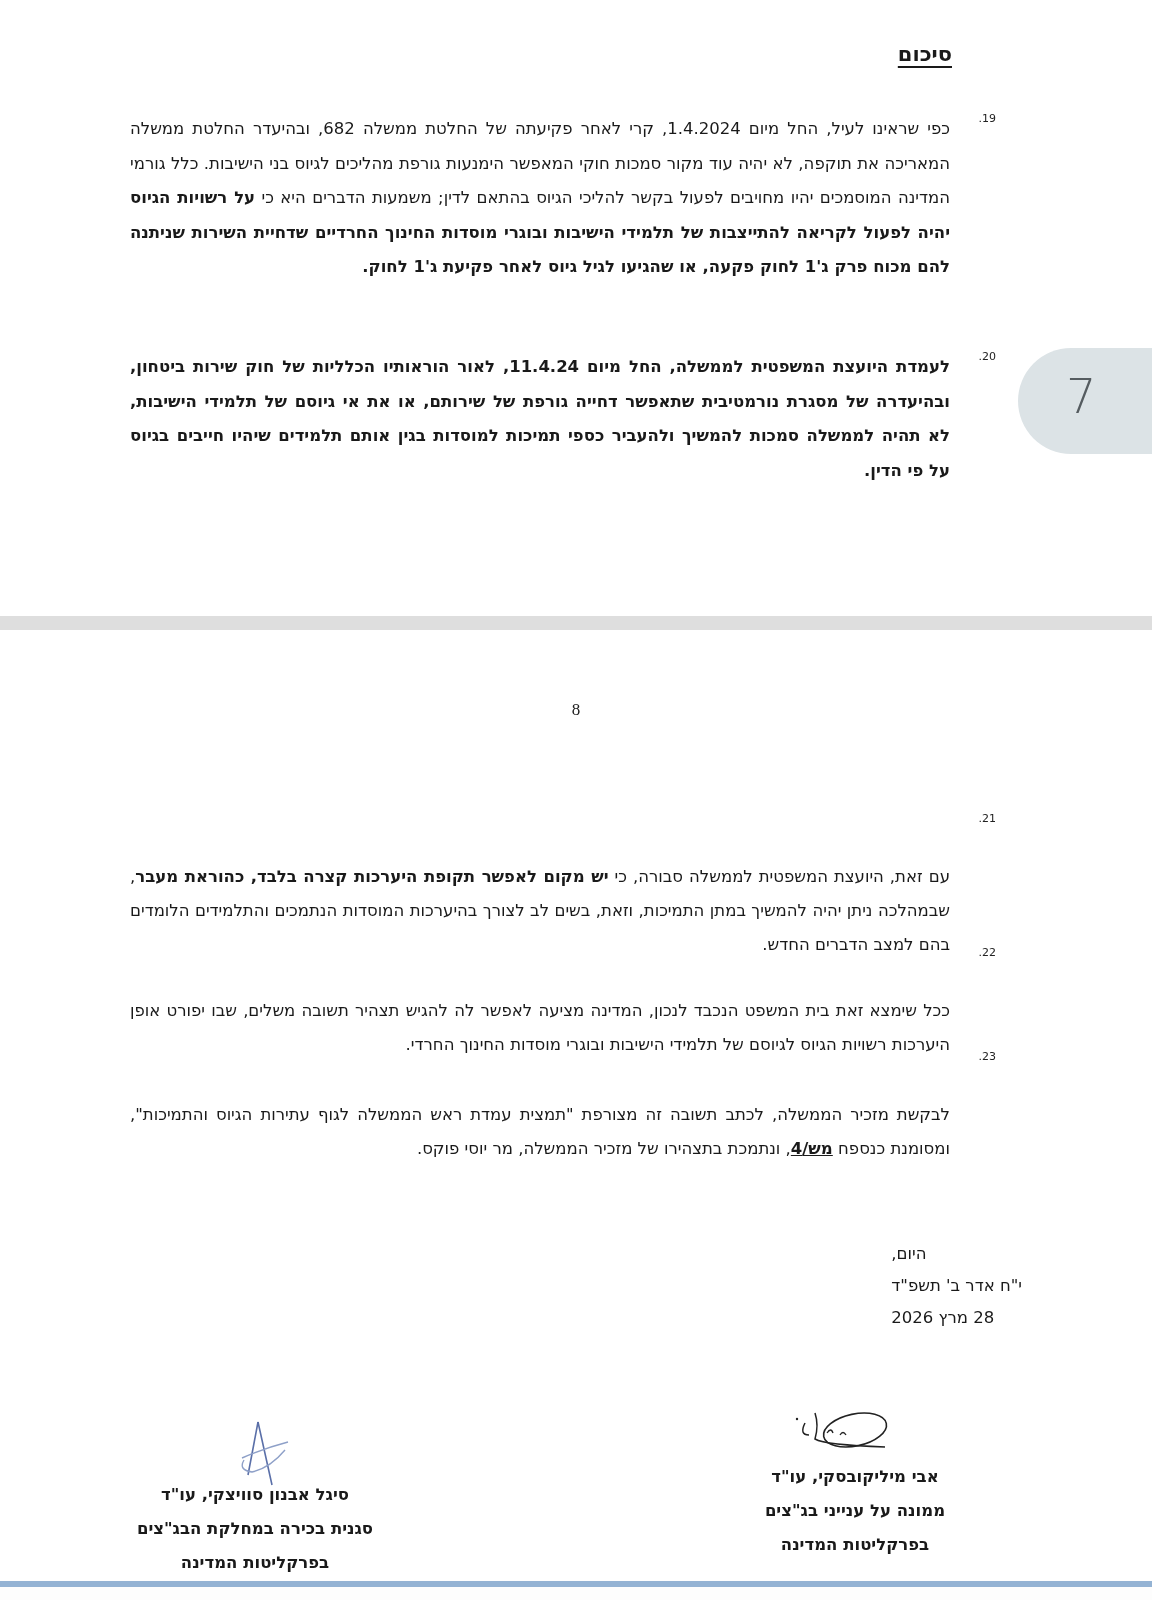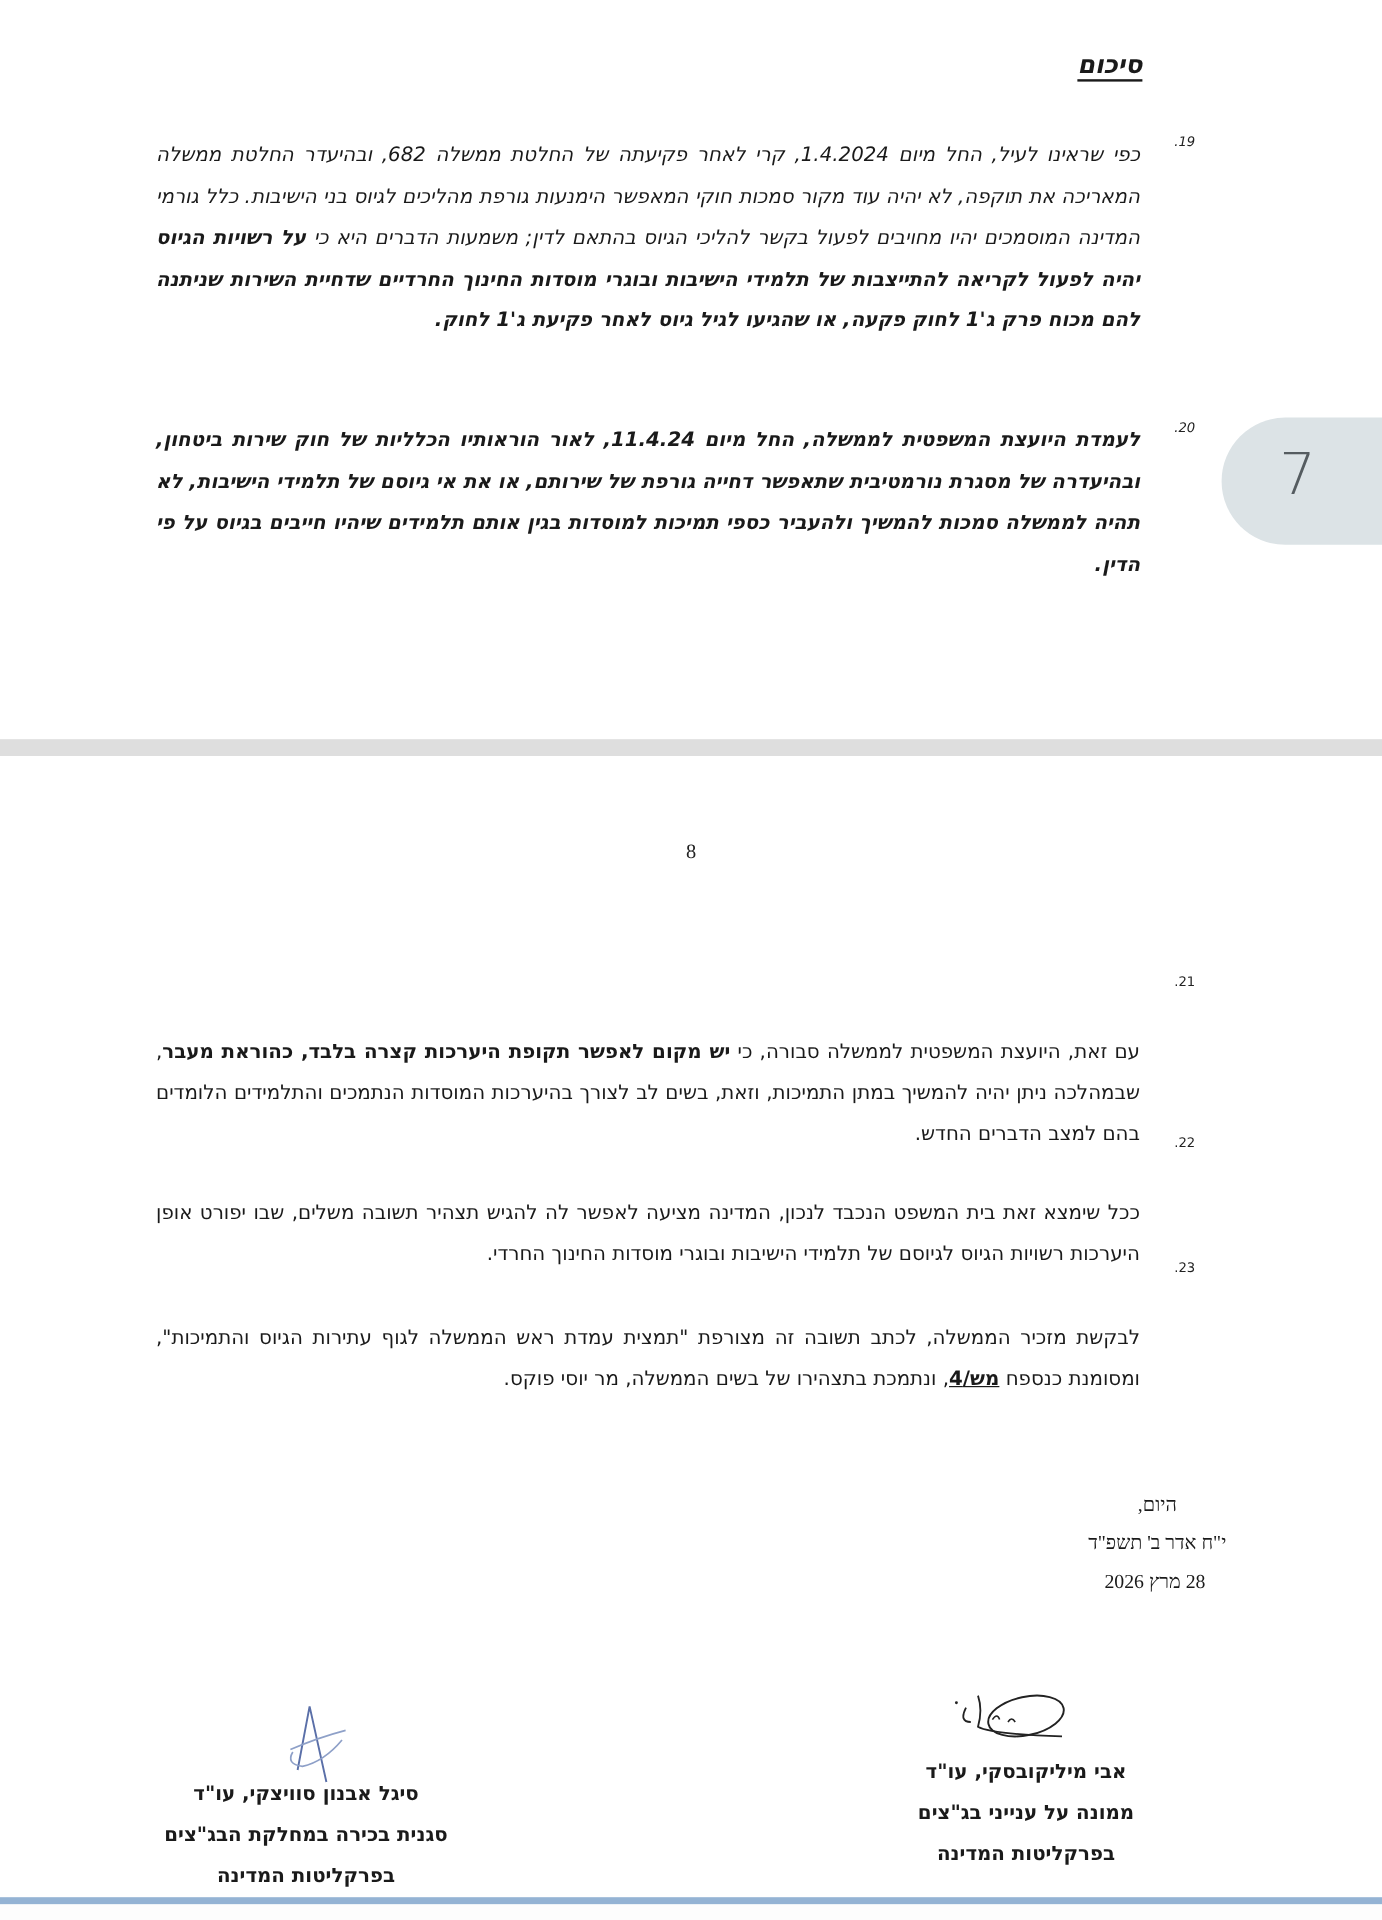--- a/index.html
+++ b/index.html
@@ -4,21 +4,21 @@
   <style>
     * { box-sizing: border-box; margin: 0; padding: 0; }
     html, body {
       width: 1152px; height: 1600px; background: #ffffff; overflow: hidden;
       font-family: "DejaVu Sans", "Liberation Sans", sans-serif;
       color: #1a1a1a;
     }
     .viewer { position: relative; width: 1152px; height: 1600px; background: #fff; }
 
     .page { position: absolute; left: 0; width: 1152px; background: #fff; }
-    .page-top { top: 0; height: 616px; font-style: italic; }
+    .page-top { top: 0; height: 616px; }
     .page-bottom { top: 630px; height: 952px; }
 
     .page-gap {
       position: absolute; left: 0; top: 616px; width: 1152px; height: 14px;
       background: #dedede;
     }
     .bottom-bar {
       position: absolute; left: 0; top: 1581px; width: 1152px; height: 6px;
       background: #94b3d4;
     }
@@ -60,21 +60,21 @@
       position: absolute; left: 48px; top: 20px; font-size: 48px;
       color: #555c60; font-family: "DejaVu Sans", sans-serif; font-weight: 300;
     }
 
     .page-number {
       position: absolute; left: 0; width: 1152px; top: 700px; text-align: center;
       font-family: "Liberation Serif", serif; font-size: 17px; color: #222;
     }
 
     .dateblock { position: absolute; right: 130px; top: 1238px; direction: rtl; font-size: 16.5px; line-height: 32px; }
-    .dateblock div { text-align: center; font-family: Liberation Serif, serif; }
+    .dateblock div { text-align: left; }
     .dateblock .greg { padding-right: 4px; }
 
     .sig {
       position: absolute; direction: rtl; text-align: center; font-weight: bold;
       font-size: 16.5px; line-height: 34px;
     }
     .sig-right { left: 740px; width: 230px; top: 1460px; }
     .sig-left { left: 110px; width: 290px; top: 1478px; }
     .sig-mark { position: absolute; }
     .sig-mark-right { left: 785px; top: 1405px; width: 110px; height: 50px; }
@@ -114,21 +114,21 @@
     <span class="text"><span>עם זאת, היועצת המשפטית לממשלה סבורה, כי </span><b>יש מקום לאפשר תקופת היערכות קצרה בלבד, כהוראת מעבר</b><span>, שבמהלכה ניתן יהיה להמשיך במתן התמיכות, וזאת, בשים לב לצורך בהיערכות המוסדות הנתמכים והתלמידים הלומדים בהם למצב הדברים החדש.</span></span>
   </div>
 
   <div class="para" id="p22">
     <span class="num">.22</span>
     <span class="text"><span>ככל שימצא זאת בית המשפט הנכבד לנכון, המדינה מציעה לאפשר לה להגיש תצהיר תשובה משלים, שבו יפורט אופן היערכות רשויות הגיוס לגיוסם של תלמידי הישיבות ובוגרי מוסדות החינוך החרדי.</span></span>
   </div>
 
   <div class="para" id="p23">
     <span class="num">.23</span>
-    <span class="text"><span>לבקשת מזכיר הממשלה, לכתב תשובה זה מצורפת "תמצית עמדת ראש הממשלה לגוף עתירות הגיוס והתמיכות", ומסומנת כנספח </span><span class="ul">מש/4</span><span>, ונתמכת בתצהירו של בשים הממשלה, מר יוסי פוקס.</span></span>
+    <span class="text"><span>לבקשת מזכיר הממשלה, לכתב תשובה זה מצורפת "תמצית עמדת ראש הממשלה לגוף עתירות הגיוס והתמיכות", ומסומנת כנספח </span><span class="ul">מש/4</span><span>, ונתמכת בתצהירו של מזכיר הממשלה, מר יוסי פוקס.</span></span>
   </div>
 
   <div class="dateblock">
     <div>היום,</div>
     <div>י"ח אדר ב' תשפ"ד</div>
     <div class="greg">28 מרץ 2026</div>
   </div>
 
   <svg class="sig-mark sig-mark-right" viewBox="0 0 110 50">
     <ellipse cx="70" cy="25" rx="32" ry="16" fill="none" stroke="#222" stroke-width="1.6" transform="rotate(-12 70 25)"></ellipse>

